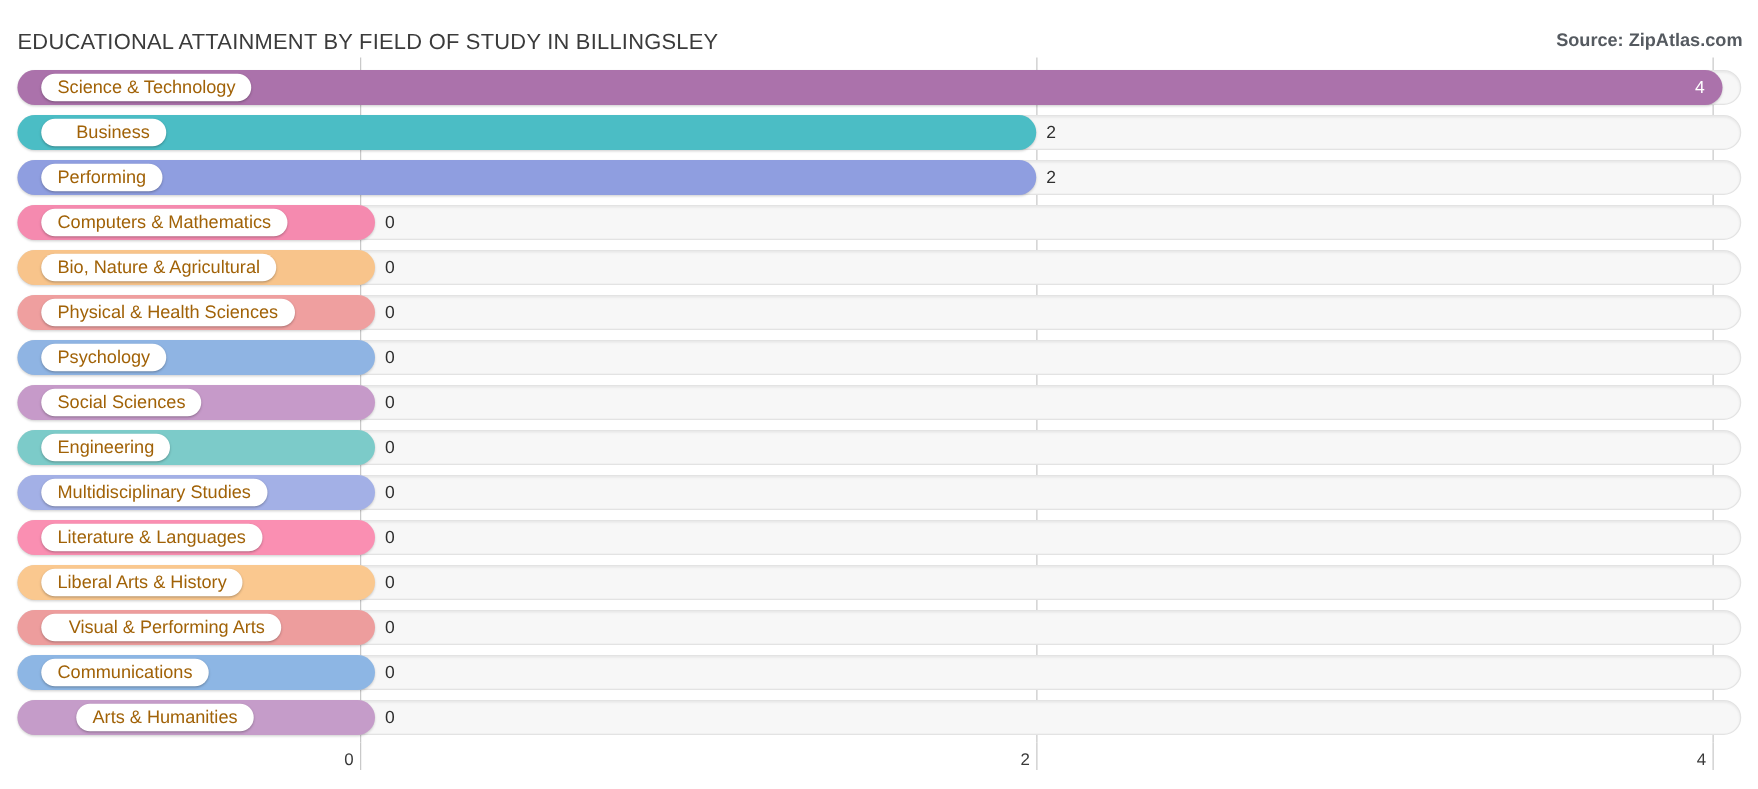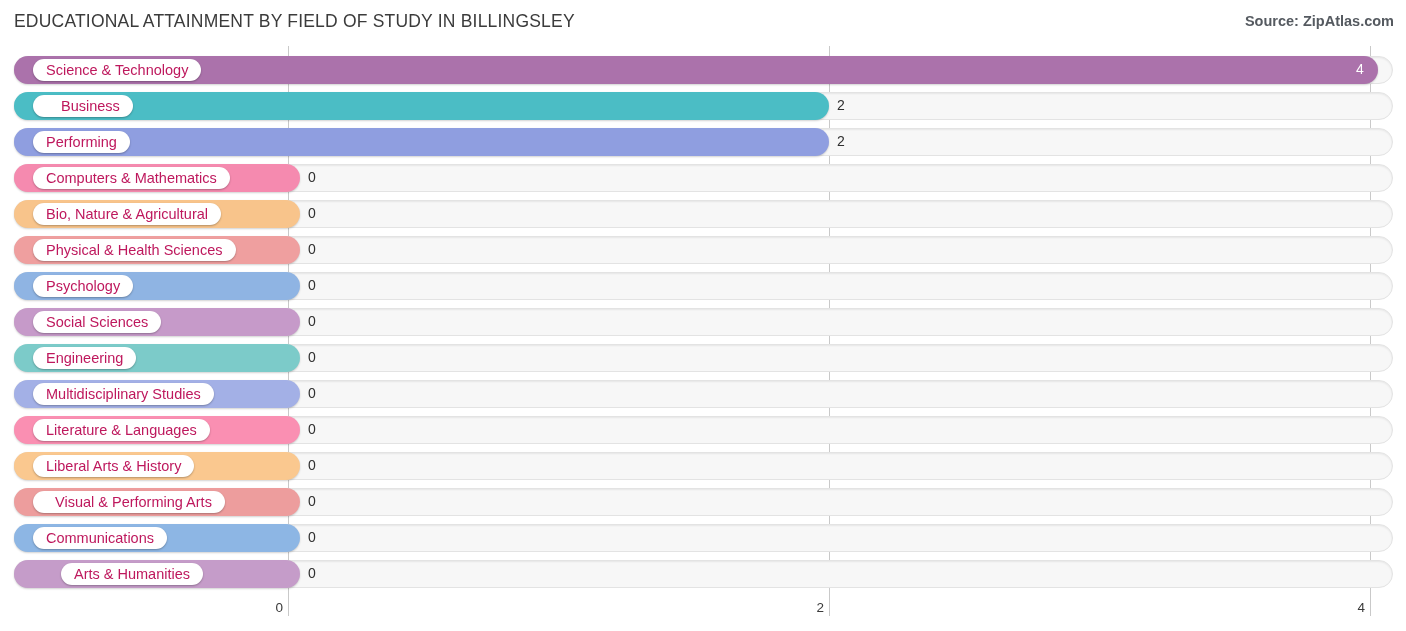--- a/index.html
+++ b/index.html
@@ -14,21 +14,21 @@
   #page {
     position: relative;
     width: 1406px;
     height: 631px;
     background: #ffffff;
   }
 
   
   #header {
     position: absolute;
-    left: 0; top: 0;
+    left: 0; top: 12px;
     width: 1406px; height: 45px;
   }
   #chart-title {
     position: absolute;
     left: 14px; top: 11px;
     font-size: 17.5px;
     font-weight: 400;
     letter-spacing: 0.2px;
     color: #3b3b3b;
     white-space: nowrap;
@@ -95,21 +95,21 @@
     border-radius: 11px;
     background: #ffffff;
     box-shadow: 0 1px 2px rgba(0,0,0,0.28);
     display: flex;
     align-items: center;
     padding: 0 13px;
     white-space: nowrap;
   }
   .pill-label {
     font-size: 14.5px;
-    color: #be185d;
+    color: #a16207;
     line-height: 1;
   }
 
   .value-out {
     position: absolute;
     top: 10px;
     font-size: 14px;
     color: #2f2f2f;
     white-space: nowrap;
     line-height: 1;

